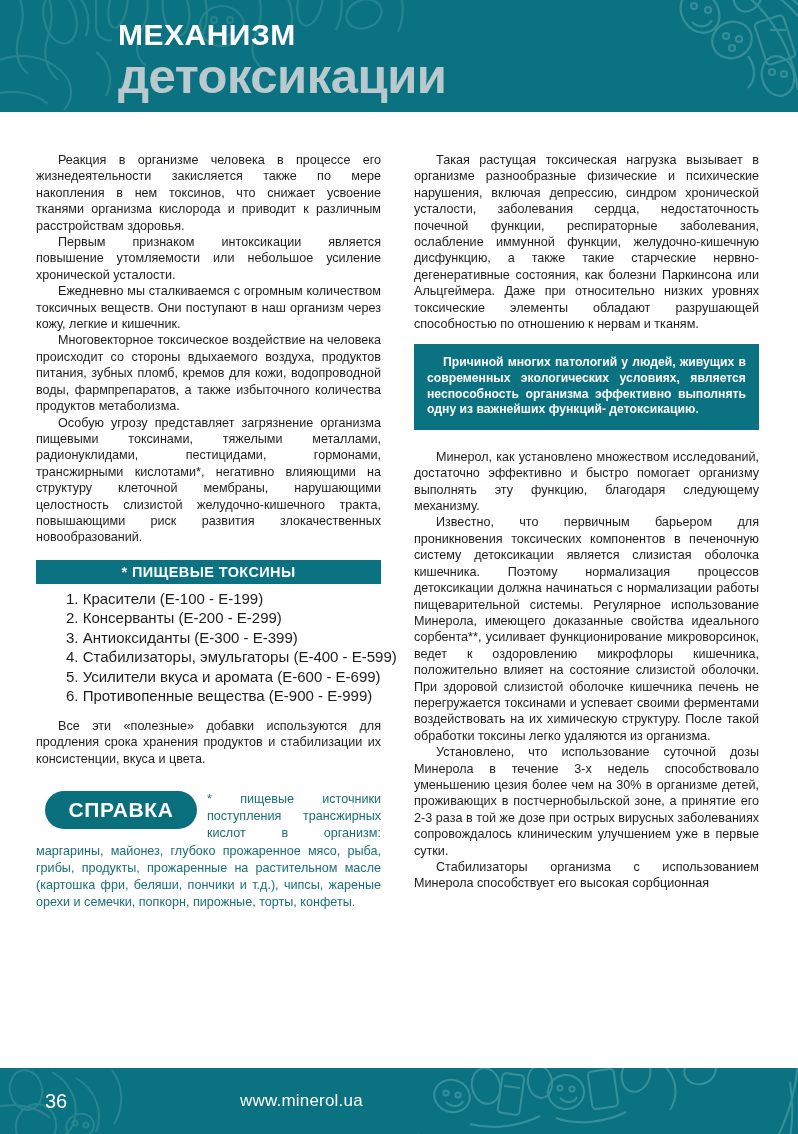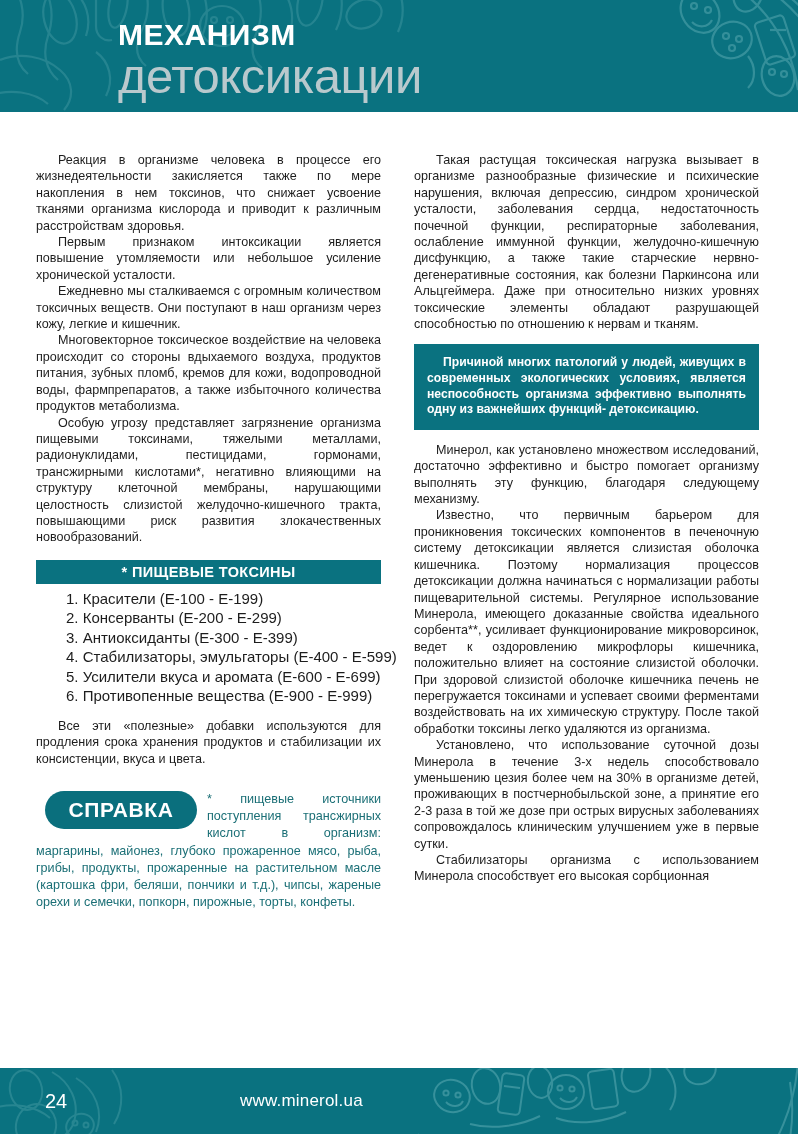--- a/index.html
+++ b/index.html
@@ -46,21 +46,21 @@
     font-size: 30px;
     font-weight: bold;
     color: #ffffff;
     letter-spacing: 0.5px;
     line-height: 1;
     margin: 0 0 2px 0;
     font-family: "Liberation Sans", sans-serif;
   }
   .title-main {
     font-size: 49px;
-    font-weight: normal;
+    font-weight: bold;
     color: #b9c9cd;
     line-height: 1;
     margin: 0;
     letter-spacing: -0.5px;
     font-family: "Liberation Sans", sans-serif;
   }
 
   
   .content {
     position: absolute;
@@ -145,21 +145,21 @@
   .spravka-text {
     font-size: 12.6px;
     line-height: 17.2px;
     color: #1b6f76;
     text-align: justify;
     font-family: "Liberation Sans", sans-serif;
   }
 
   
   .callout {
-    margin: 12px 0 12px 0;
+    margin: 12px 0 19px 0;
     width: 345px;
     background: #0a7280;
     color: #ffffff;
     padding: 11px 13px 12px 13px;
     box-sizing: border-box;
     font-size: 12.2px;
     line-height: 15.6px;
     font-weight: bold;
     text-align: justify;
     text-indent: 16px;
@@ -334,17 +334,17 @@
         <path d="M560 30 C 566 36, 574 35, 577 29"></path>
         <rect x="590" y="2" width="26" height="38" rx="4" transform="rotate(-8 603 21)"></rect>
         <ellipse cx="636" cy="6" rx="14" ry="18" transform="rotate(16 636 6)"></ellipse>
         <path d="M660 -6 C 676 6, 680 26, 670 42"></path>
         <ellipse cx="700" cy="2" rx="16" ry="14" transform="rotate(-22 700 2)"></ellipse>
         <path d="M470 56 C 492 62, 520 58, 540 48"></path>
         <path d="M556 50 C 578 58, 606 54, 626 44"></path>
       </g>
     </svg>
 
-    <div class="page-number">24</div>
+    <div class="page-number">36</div>
     <div class="footer-url">www.minerol.ua</div>
   </div>
 
 </div>
 
 </body></html>

